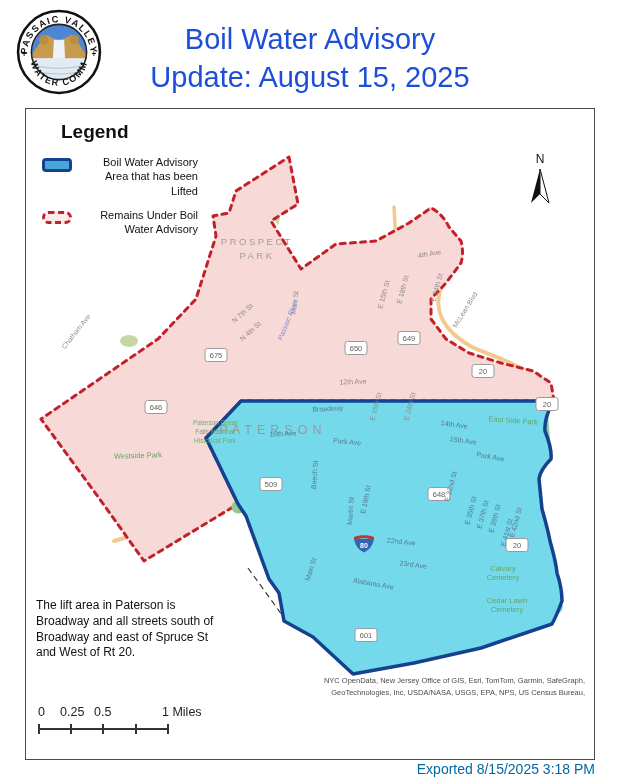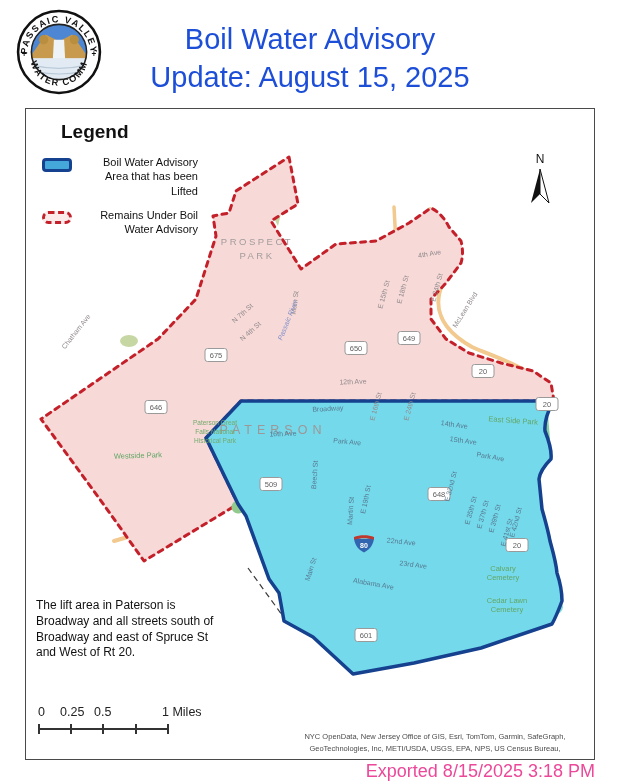--- a/index.html
+++ b/index.html
@@ -24,24 +24,24 @@
   .sw-lifted{width:30px;height:14px;background:#44a8da;border:3px solid #15418f;border-radius:4px;}
   .sw-advisory{width:30px;height:13px;background:rgba(247,217,216,.5);border:3px dashed #c3202a;border-radius:8px;}
 
   
   .note{position:absolute;left:10px;top:489px;width:260px;font-size:12px;line-height:1.32;color:#111;z-index:5;}
   .scalebar{position:absolute;left:12px;top:596px;width:170px;height:34px;z-index:5;font-size:12.5px;color:#222;}
   .scalebar .num{position:absolute;top:0;}
   .scaleline{position:absolute;top:19px;left:0;width:131px;height:10px;}
   .scaleline .hline{position:absolute;top:4px;left:0;width:131px;height:2px;background:#333;}
   .scaleline .tick{position:absolute;top:0;width:2px;height:10px;background:#333;}
-  .attrib{position:absolute;right:9px;top:622px;width:300px;text-align:center;
+  .attrib{position:absolute;right:9px;top:566px;width:300px;text-align:right;
           font-size:7.5px;line-height:1.55;color:#4c4c4c;z-index:5;}
 
-  .exported{position:absolute;right:25px;top:761px;font-size:18px;color:#ec4899;}
+  .exported{position:absolute;right:25px;top:761px;font-size:14px;color:#0369a1;}
 
   
   text{font-family:"Liberation Sans",sans-serif;}
   .ml-st{font-size:7px;fill:#928b8c;text-anchor:middle;}
   .ml-stB{font-size:7px;fill:#567a90;text-anchor:middle;}
   .ml-park{font-size:7.5px;fill:#63a766;text-anchor:middle;}
   .ml-parkSm{font-size:6.5px;fill:#74ab6c;text-anchor:middle;}
   .ml-river{font-size:7px;font-style:italic;fill:#8492c9;text-anchor:middle;}
   .ml-city{font-size:9.5px;fill:#a39c9c;letter-spacing:2.5px;text-anchor:middle;}
   .ml-cityBig{font-size:12.5px;fill:#9d9797;letter-spacing:5px;text-anchor:middle;}
@@ -289,17 +289,17 @@
       <div class="tick" style="left:0"></div>
       <div class="tick" style="left:32px"></div>
       <div class="tick" style="left:64px"></div>
       <div class="tick" style="left:97px"></div>
       <div class="tick" style="left:129px"></div>
     </div>
   </div>
 
   <div class="attrib">
     <div>NYC OpenData, New Jersey Office of GIS, Esri, TomTom, Garmin, SafeGraph,</div>
-    <div>GeoTechnologies, Inc, METI/USDA, USGS, EPA, NPS, US Census Bureau,</div>
+    <div>GeoTechnologies, Inc, USDA/NASA, USGS, EPA, NPS, US Census Bureau,</div>
   </div>
 </div>
 
 <div class="exported">Exported 8/15/2025 3:18 PM</div>
 
 </body></html>

